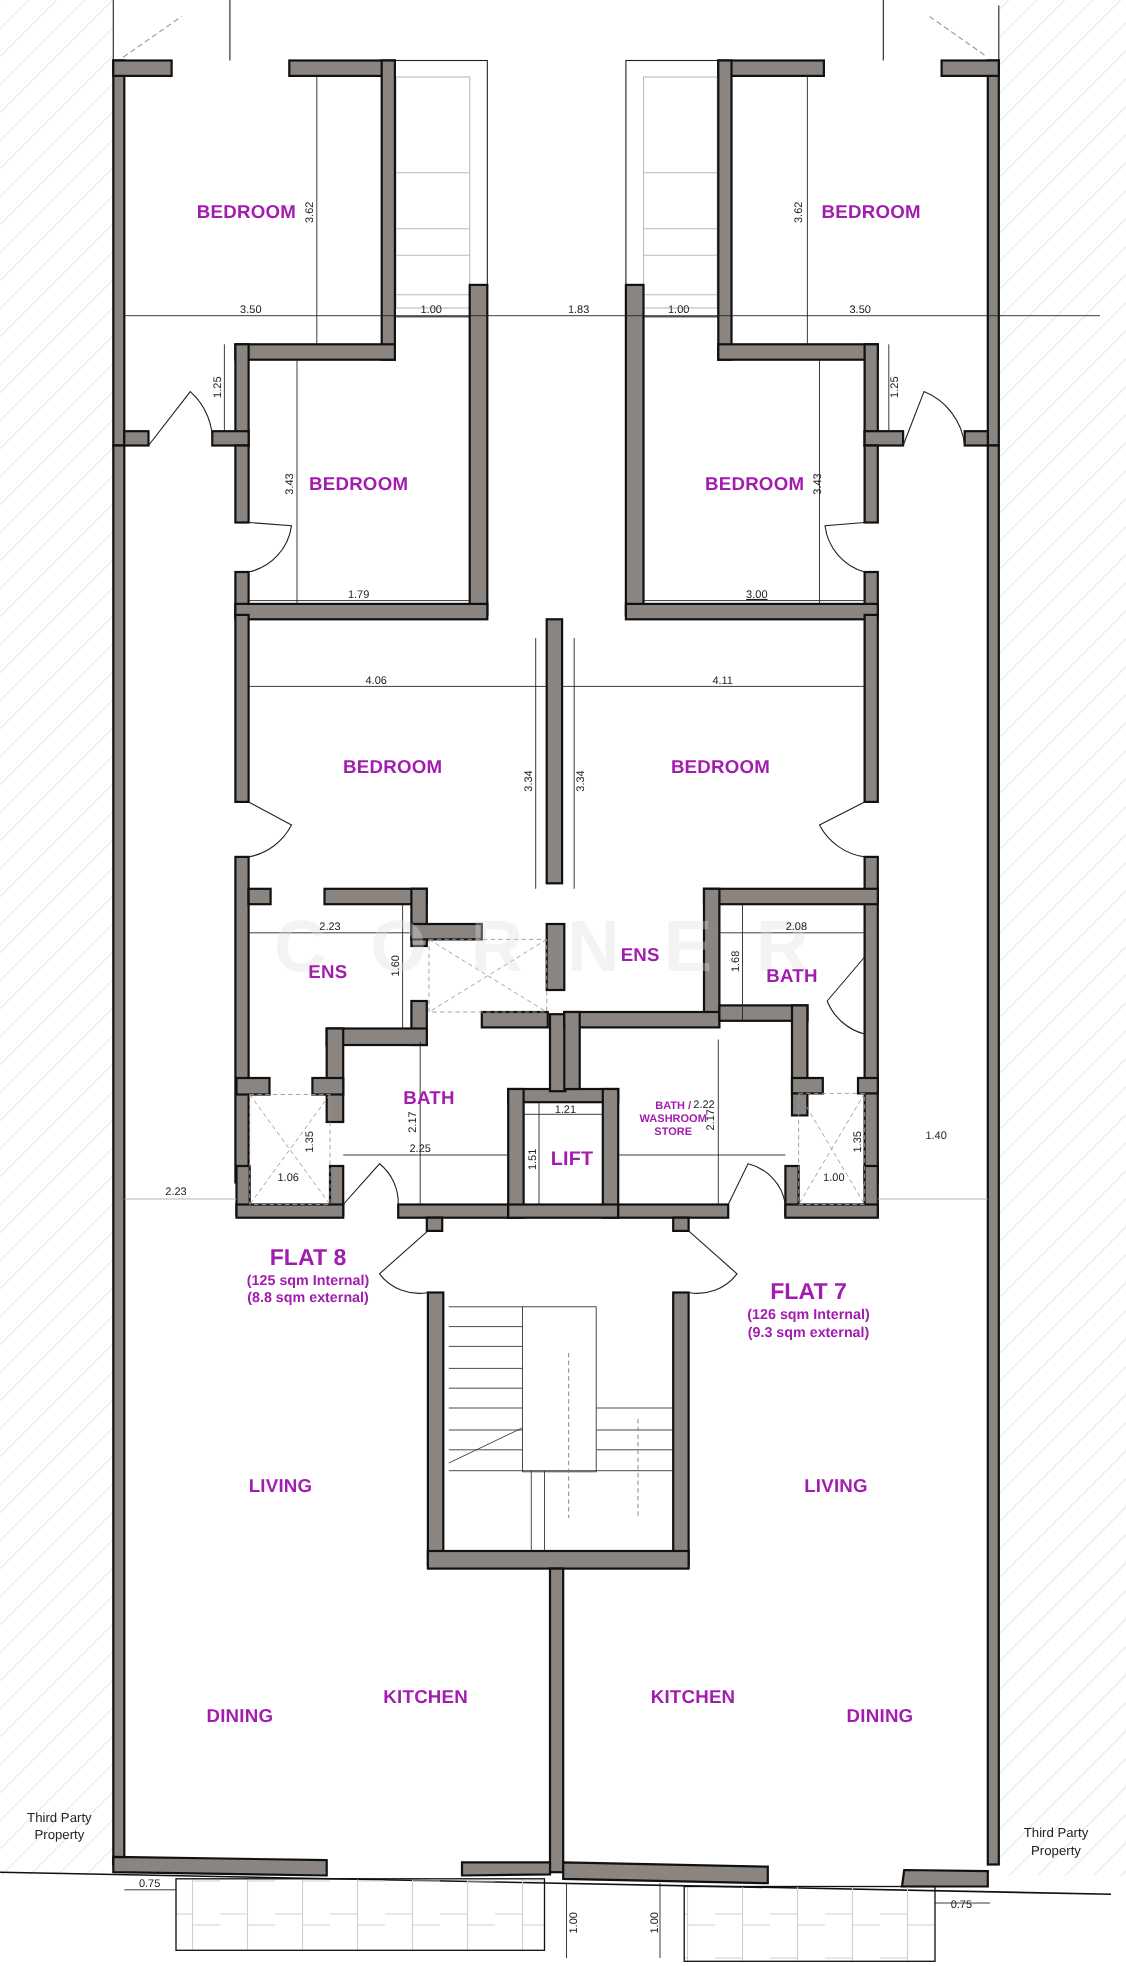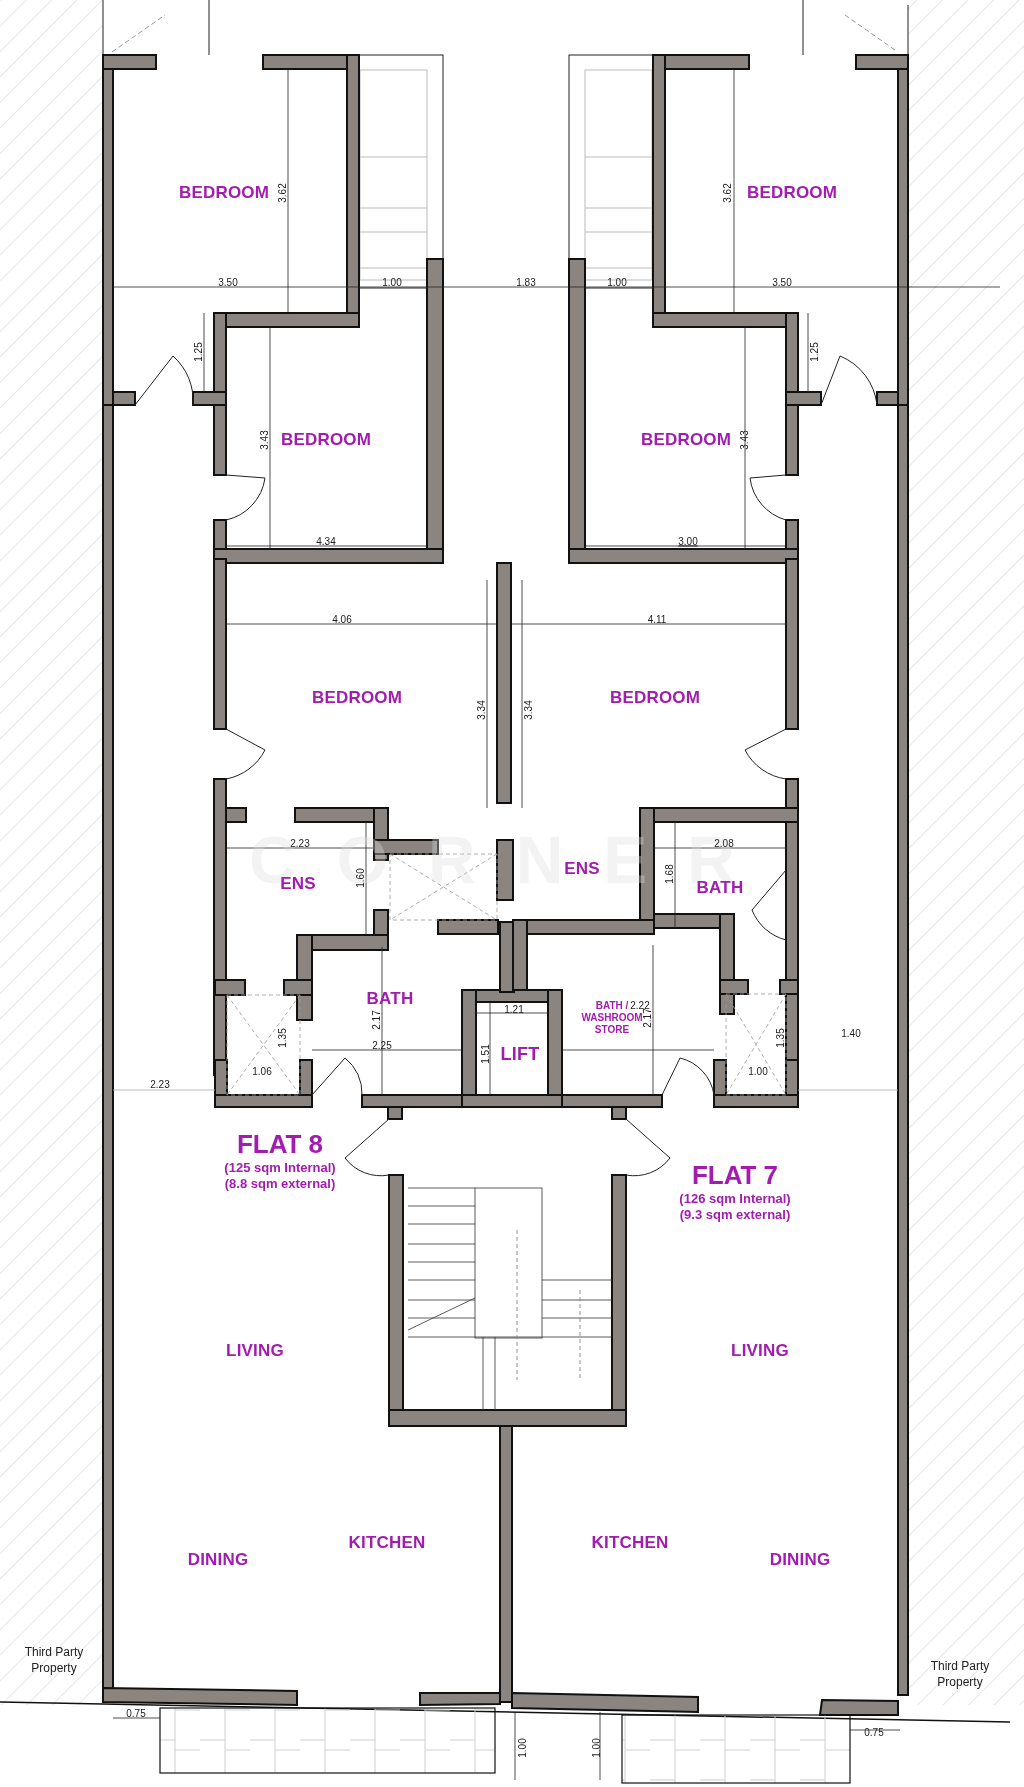--- a/index.html
+++ b/index.html
@@ -1,21 +1,21 @@
 <!DOCTYPE html>
 <html><head>
 <meta charset="utf-8">
 <style>
   html, body { margin: 0; padding: 0; background: #ffffff; }
   body { width: 1024px; height: 1787px; position: relative; overflow: hidden; font-family: "Liberation Sans", sans-serif; }
   #plan { position: absolute; left: 0; top: 0; width: 1024px; height: 1787px; }
   .label { position: absolute; font-family: "Liberation Sans", sans-serif; font-weight: bold; color: #a21caf; white-space: nowrap; transform: translate(-50%, -50%); }
   .room { font-size: 17px; letter-spacing: 0.2px; }
   .room-sm { font-size: 10px; text-align: center; line-height: 12px; }
-  .flat-title { font-size: 26px; text-align: center; }
+  .flat-title { font-size: 21px; text-align: center; }
   .flat-sub { font-size: 13px; text-align: center; line-height: 16px; }
   .dim { position: absolute; font-family: "Liberation Sans", sans-serif; font-size: 10px; color: #222; white-space: nowrap; transform: translate(-50%, -50%); }
   .dim.v { transform: translate(-50%, -50%) rotate(-90deg); }
   .tpp { position: absolute; font-family: "Liberation Sans", sans-serif; font-size: 12px; color: #222; text-align: center; line-height: 16px; transform: translate(-50%, -50%); }
   .wm { position: absolute; font-family: "Liberation Sans", sans-serif; font-size: 66px; color: rgba(220,220,220,0.35); font-weight: bold; letter-spacing: 40px; transform: translate(-50%, -50%); }
 </style>
 </head>
 <body>
 
 <svg id="plan" viewBox="0 0 1024 1787" xmlns="http://www.w3.org/2000/svg">
@@ -289,21 +289,21 @@
 <div class="dim" style="left:228px; top:282px;">3.50</div>
 <div class="dim v" style="left:282px; top:193px;">3.62</div>
 <div class="dim" style="left:392px; top:282px;">1.00</div>
 <div class="dim" style="left:506px; top:282px;margin-left:20px;">1.83</div>
 <div class="dim" style="left:617px; top:282px;">1.00</div>
 <div class="dim" style="left:782px; top:282px;">3.50</div>
 <div class="dim v" style="left:727px; top:193px;">3.62</div>
 <div class="dim v" style="left:198px; top:352px;">1.25</div>
 <div class="dim v" style="left:814px; top:352px;">1.25</div>
 <div class="dim v" style="left:264px; top:440px;">3.43</div>
-<div class="dim" style="left:326px; top:541px;">4.34</div>
+<div class="dim" style="left:326px; top:541px;">1.79</div>
 <div class="dim v" style="left:744px; top:440px;">3.43</div>
 <div class="dim" style="left:688px; top:541px;text-decoration:underline;">3.00</div>
 <div class="dim" style="left:342px; top:619px;">4.06</div>
 <div class="dim v" style="left:481px; top:710px;">3.34</div>
 <div class="dim" style="left:657px; top:619px;">4.11</div>
 <div class="dim v" style="left:528px; top:710px;">3.34</div>
 <div class="dim" style="left:300px; top:843px;">2.23</div>
 <div class="dim v" style="left:360px; top:878px;">1.60</div>
 <div class="dim" style="left:724px; top:843px;">2.08</div>
 <div class="dim v" style="left:669px; top:874px;">1.68</div>

